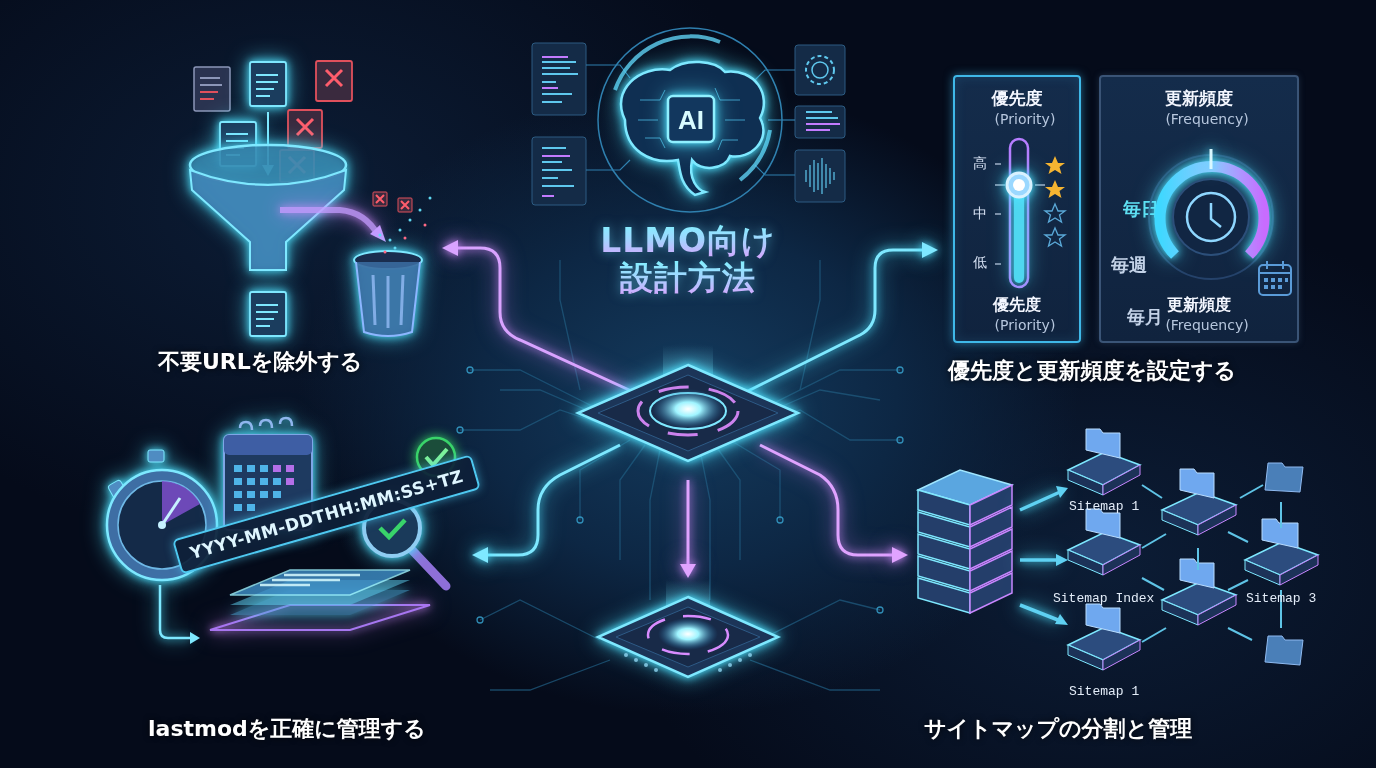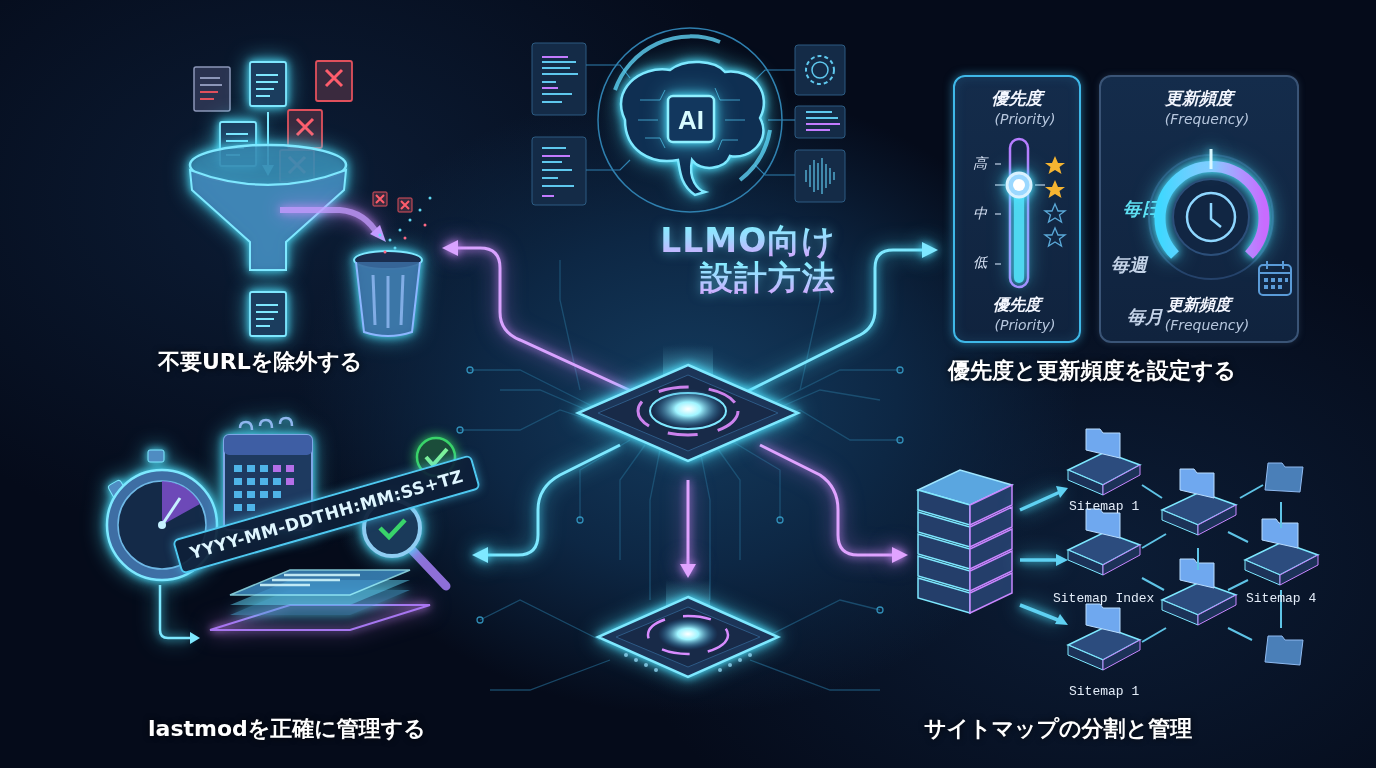--- a/index.html
+++ b/index.html
@@ -24,33 +24,31 @@
   .title {
     position: absolute; left: 540px; top: 222px; width: 296px;
     text-align: center; font-weight: bold; line-height: 37px;
     font-size: 33px; letter-spacing: 1px;
   }
   .title span {
     display: block;
     background: linear-gradient(180deg, #7ef3ff 0%, #9fd7ff 45%, #d7a6ff 100%);
     -webkit-background-clip: text; background-clip: text; color: transparent;
     filter: drop-shadow(0 0 6px rgba(110,220,255,.55));
-    text-align: right;
   }
 
   .caption {
     position: absolute; font-weight: bold; font-size: 22px; color: #ffffff;
     text-shadow: 0 0 6px rgba(0,0,0,.8); white-space: nowrap;
   }
 
   
   .card {
-    position: absolute; border-radius: 12px;
+    position: absolute; border-radius: 4px;
     background: linear-gradient(180deg, #142c4b 0%, #10233e 100%);
-    font-style: italic;
   }
   .card-priority { left: 953px; top: 75px; width: 128px; height: 268px; border: 2px solid #3fb8e8; box-shadow: 0 0 10px rgba(63,184,232,.55), inset 0 0 12px rgba(63,184,232,.15); }
   .card-frequency { left: 1099px; top: 75px; width: 200px; height: 268px; border: 2px solid #3a5476; box-shadow: 0 0 6px rgba(58,84,118,.4); }
   .card-title { position: absolute; left: 0; width: 100%; text-align: center; font-weight: bold; font-size: 17px; color: #f4f7ff; }
   .card-sub { position: absolute; left: 0; width: 100%; text-align: center; font-size: 14px; color: #b7c7de; padding-left: 16px; }
   .lvl { position: absolute; font-size: 14px; color: #d8e3f5; }
   .freq-lvl { position: absolute; font-size: 18px; color: #c4d3e8; font-weight: bold; margin-top: 46px; }
 
   .node-label { position: absolute; font-size: 13px; color: #e3ecf8; white-space: nowrap; font-family: Liberation Mono, monospace; }
 
@@ -557,14 +555,14 @@
     <line x1="318" y1="160" x2="338" y2="150"></line>
       <line x1="318" y1="198" x2="342" y2="210"></line>
     <line x1="353" y1="55" x2="330" y2="68"></line>
       <line x1="371" y1="98" x2="371" y2="72"></line>
       <line x1="371" y1="160" x2="371" y2="198"></line>
   </g>
 </svg>
 <div class="node-label" style="left:1069px;top:499px;">Sitemap 1</div>
 <div class="node-label" style="left:1053px;top:591px;">Sitemap Index</div>
 <div class="node-label" style="left:1069px;top:684px;">Sitemap 1</div>
-<div class="node-label" style="left:1246px;top:591px;">Sitemap 4</div>
+<div class="node-label" style="left:1246px;top:591px;">Sitemap 3</div>
 <div class="caption" style="left:924px;top:714px;">サイトマップの分割と管理</div>
 
 </body></html>

